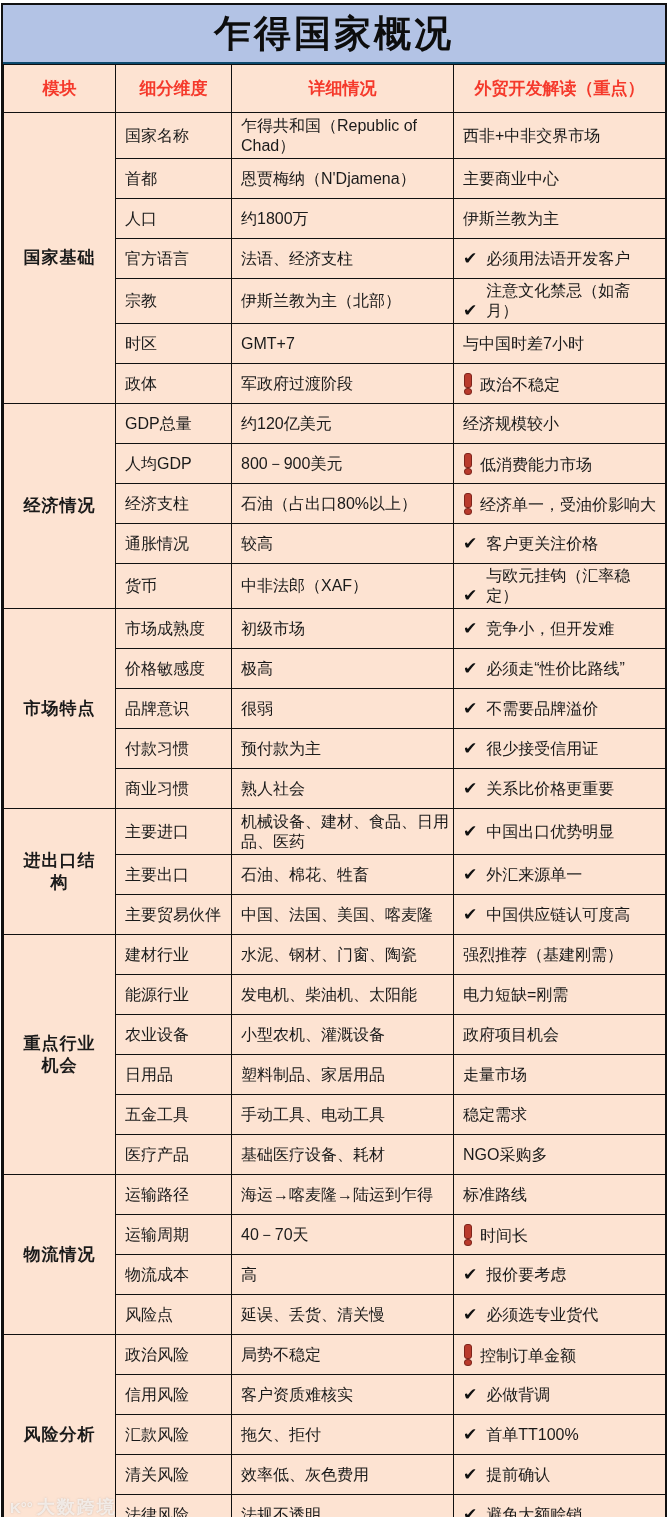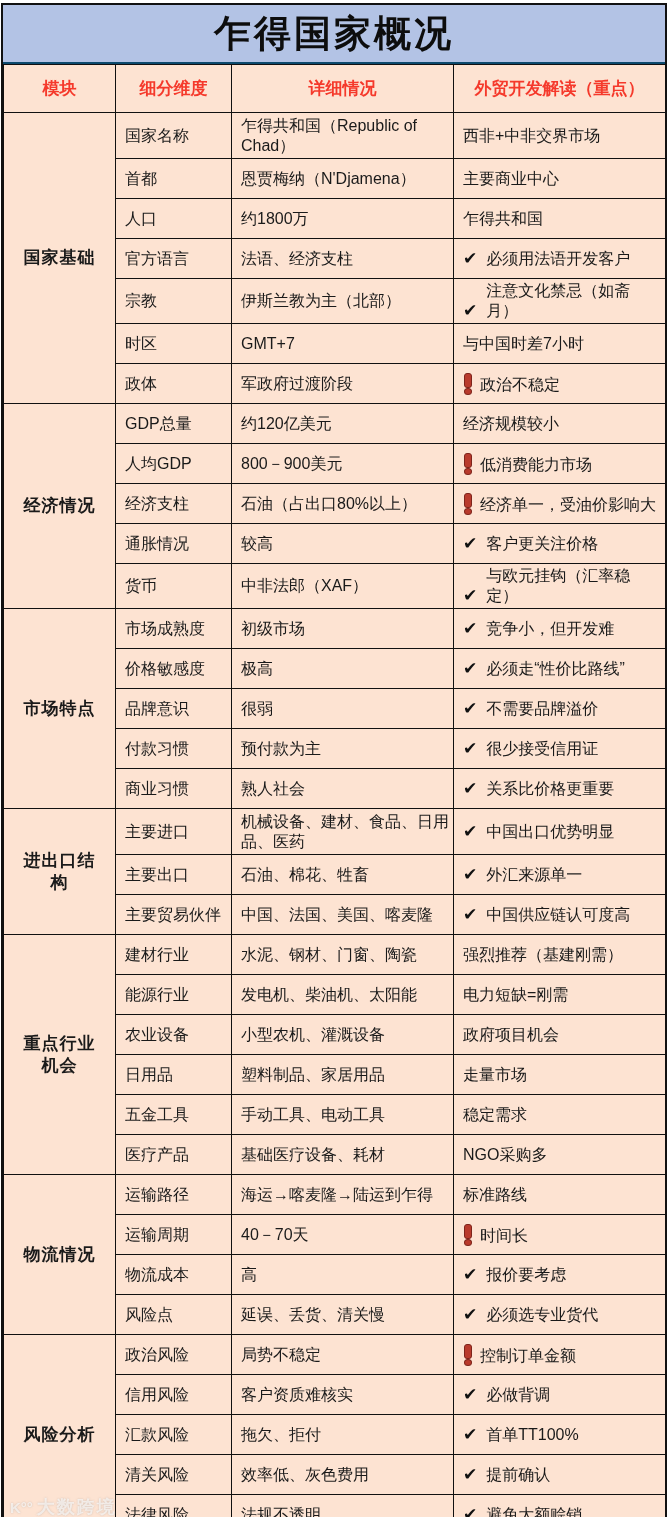--- a/index.html
+++ b/index.html
@@ -157,21 +157,21 @@
             <span class="note-wrap">
               <span>主要商业中心</span>
             </span>
           </td>
         </tr>
         <tr>
           <td class="dim-cell">人口</td>
           <td class="detail-cell">约1800万</td>
           <td class="note-cell">
             <span class="note-wrap">
-              <span>乍得共和国</span>
+              <span>伊斯兰教为主</span>
             </span>
           </td>
         </tr>
         <tr>
           <td class="dim-cell">官方语言</td>
           <td class="detail-cell">法语、经济支柱</td>
           <td class="note-cell">
             <span class="note-wrap">
               <span class="check">✔</span>
               <span>必须用法语开发客户</span>

